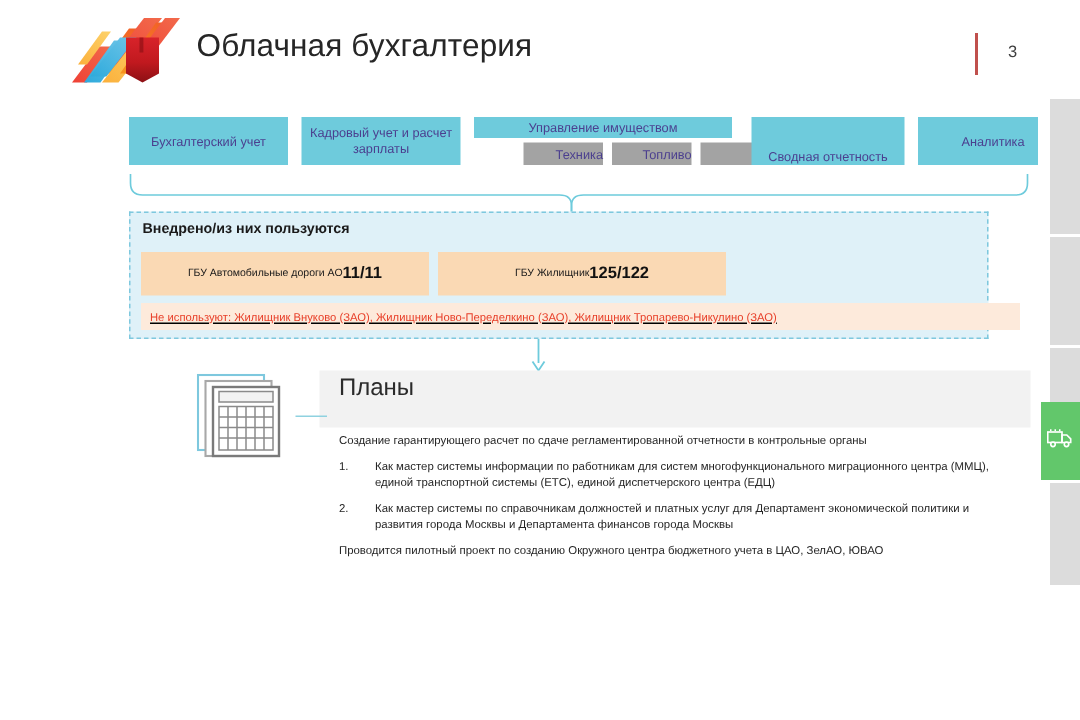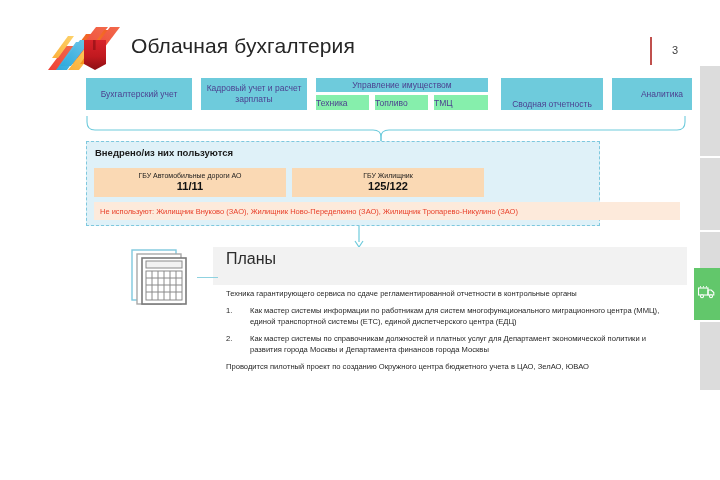--- a/index.html
+++ b/index.html
@@ -21,21 +21,21 @@
     left: 0; top: 0;
     width: 692px;
     height: 480px;
     background: #ffffff;
     overflow: hidden;
   }
 
   
   #header {
     position: absolute;
-    left: 0; top: 15px;
+    left: 0; top: 0;
     width: 692px;
     height: 66px;
     padding-left: 16px;
   }
   #logo {
     position: absolute;
     left: 46px; top: 9px;
     width: 78px; height: 52px;
   }
   #page-title {
@@ -77,61 +77,62 @@
     line-height: 1.25;
     padding: 0 2px;
     box-sizing: border-box;
   }
   .nav-chip.stack-title {
     color: #4b3f8f;
     justify-content: center;
   }
   .nav-sub {
     position: absolute;
-    background: #86efac;
+    background: #a3a3a3;
     color: #4b3f8f;
     font-size: 8.5px;
     display: flex;
     align-items: center;
-    justify-content: flex-start;
+    justify-content: flex-end;
     box-sizing: border-box;
+    margin-left: 33px;
   }
 
   
   #brace {
     position: absolute;
     left: 86px; top: 116px;
     width: 600px; height: 26px;
   }
 
   
   #impl-panel {
     position: absolute;
     left: 86px; top: 141px;
-    width: 514px; height: 85px;
+    width: 573px; height: 85px;
     background: #dff1f8;
     border: 1px dashed #7ec8de;
     box-sizing: border-box;
     padding-left: 20px;
   }
   #impl-title {
     position: absolute;
     left: 8px; top: 5px;
     font-size: 9.5px;
     font-weight: bold;
     color: #1a1a1a;
   }
   .stat-card {
     position: absolute;
     top: 26px;
     height: 29px;
     background: #fad9b4;
     box-sizing: border-box;
     display: flex;
-    flex-direction: column;
+    flex-direction: row;
     align-items: center;
     justify-content: center;
   }
   .stat-label {
     font-size: 7px;
     color: #1a1a1a;
     line-height: 1.1;
     text-align: center;
   }
   .stat-value {
@@ -142,20 +143,21 @@
   }
   #unused-bar {
     position: absolute;
     left: 7px; top: 60px;
     width: 586px; height: 18px;
     background: #fdeadb;
     display: flex;
     align-items: center;
     padding-left: 6px;
     box-sizing: border-box;
+    text-decoration: underline;
   }
   #unused-text {
     font-size: 7.5px;
     color: #e8402a;
   }
 
   
   #down-arrow {
     position: absolute;
     left: 352px; top: 226px;
@@ -383,21 +385,21 @@
         <line x1="15" y1="43" x2="51" y2="43"></line>
       </g>
     </svg>
   </div>
 
   <div id="plans-panel"></div>
   <div id="plans-rule"></div>
   <div id="plans-heading">Планы</div>
 
   <div id="plans-body">
-    <div class="p-line">Техника гарантирующего сервиса по сдаче  регламентированной отчетности в контрольные органы</div>
+    <div class="p-line">Создание гарантирующего расчет по сдаче  регламентированной отчетности в контрольные органы</div>
 
     <ul class="p-list">
       <li class="p-item">
         <span class="p-num">1.</span>
         <span class="p-txt">Как мастер системы информации по работникам для систем многофункционального миграционного центра (ММЦ), единой транспортной системы (ЕТС), единой диспетчерского центра (ЕДЦ)</span>
       </li>
       <li class="p-item">
         <span class="p-num">2.</span>
         <span class="p-txt">Как мастер системы по справочникам должностей и платных услуг для Департамент экономической политики и развития города Москвы и Департамента финансов города Москвы</span>
       </li>

